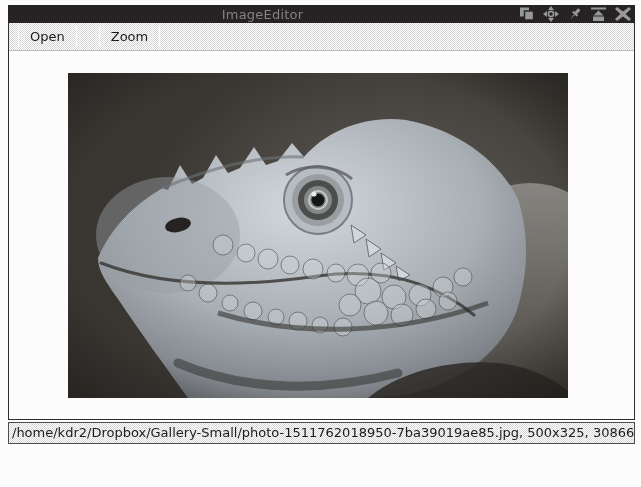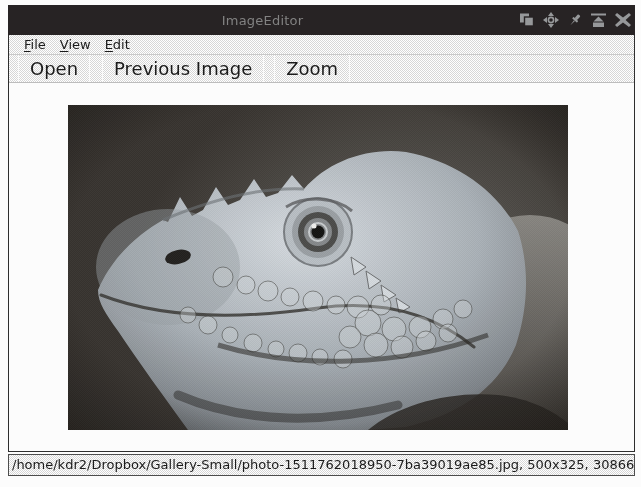--- a/index.html
+++ b/index.html
@@ -4,42 +4,42 @@
 <style>
   html,body{margin:0;padding:0;}
   body{
     width:641px;height:487px;position:relative;overflow:hidden;
     background:#fcfcfc;color:#1b1b1b;
     font-family:"DejaVu Sans","Liberation Sans",sans-serif;
   }
   .window{position:absolute;left:8px;top:5px;width:627px;}
 
   
-  .titlebar{height:30px;background:#272324;display:flex;align-items:center;}
+  .titlebar{height:18px;background:#272324;display:flex;align-items:center;}
   .title{flex:1;text-align:center;color:#828282;font-size:13px;letter-spacing:.2px;}
   .controls{display:flex;align-items:center;gap:5px;padding-right:3px;}
   .ctrl{width:19px;height:17px;display:flex;align-items:center;justify-content:center;cursor:default;}
 
   
   .dither{
     background-color:#e9e9e9;
     background-image:conic-gradient(#ffffff 25%, #d7d7d7 25% 50%, #ffffff 50% 75%, #d7d7d7 75%);
     background-size:2px 2px;
   }
 
   .body{border:1px solid #2e2e2e;border-top:none;background:#fcfcfc;}
 
   
   .menubar{display:flex;align-items:center;height:19px;padding-left:8px;font-size:13px;
            border-bottom:1px solid #c9c9c9;}
   .menu-item{padding:0 7px;white-space:nowrap;}
   .mn{text-decoration:underline;text-underline-offset:2px;}
 
   
-  .toolbar{display:flex;align-items:center;height:27px;padding-left:9px;font-size:18px;
+  .toolbar{display:flex;align-items:center;height:27px;padding-left:9px;font-size:13px;
            border-bottom:1px solid #bdbdbd;}
   .tool-btn{padding:3px 11px;white-space:nowrap;border-left:1px solid rgba(255,255,255,.8);
             border-right:1px solid rgba(255,255,255,.8);}
   .tool-btn.sp-after{margin-right:12px;}
   .tool-btn.sp-before{margin-left:10px;}
 
   
   .canvas{height:368px;background:#fcfcfc;position:relative;}
   .photo{position:absolute;left:59px;top:22px;width:500px;height:325px;}
   .photo svg{display:block;width:100%;height:100%;}
@@ -96,29 +96,23 @@
       <span class="ctrl">
         <svg width="16" height="14" viewBox="0 0 16 14" fill="#96989a">
           <polygon points="2,0 8,4.6 14,0 16,2 10.6,7 16,12 14,14 8,9.4 2,14 0,12 5.4,7 0,2"></polygon>
         </svg>
       </span>
     </div>
   </div>
 
   <div class="body">
 
-    <div class="menubar dither">
-      <span class="menu-item"><span class="mn">F</span><span>ile</span></span>
-      <span class="menu-item"><span class="mn">V</span><span>iew</span></span>
-      <span class="menu-item"><span class="mn">E</span><span>dit</span></span>
-    </div>
 
     <div class="toolbar dither">
       <span class="tool-btn sp-after">Open</span>
-      <span class="tool-btn">Previous Image</span>
       <span class="tool-btn sp-before">Zoom</span>
     </div>
 
     <div class="canvas">
       <div class="photo">
         <svg viewBox="0 0 500 325" preserveAspectRatio="none">
           <defs>
             <radialGradient id="halo" cx="50%" cy="50%" r="50%">
               <stop offset="0%" stop-color="#8d8b85" stop-opacity="0.75"></stop>
               <stop offset="55%" stop-color="#6e6c66" stop-opacity="0.40"></stop>

